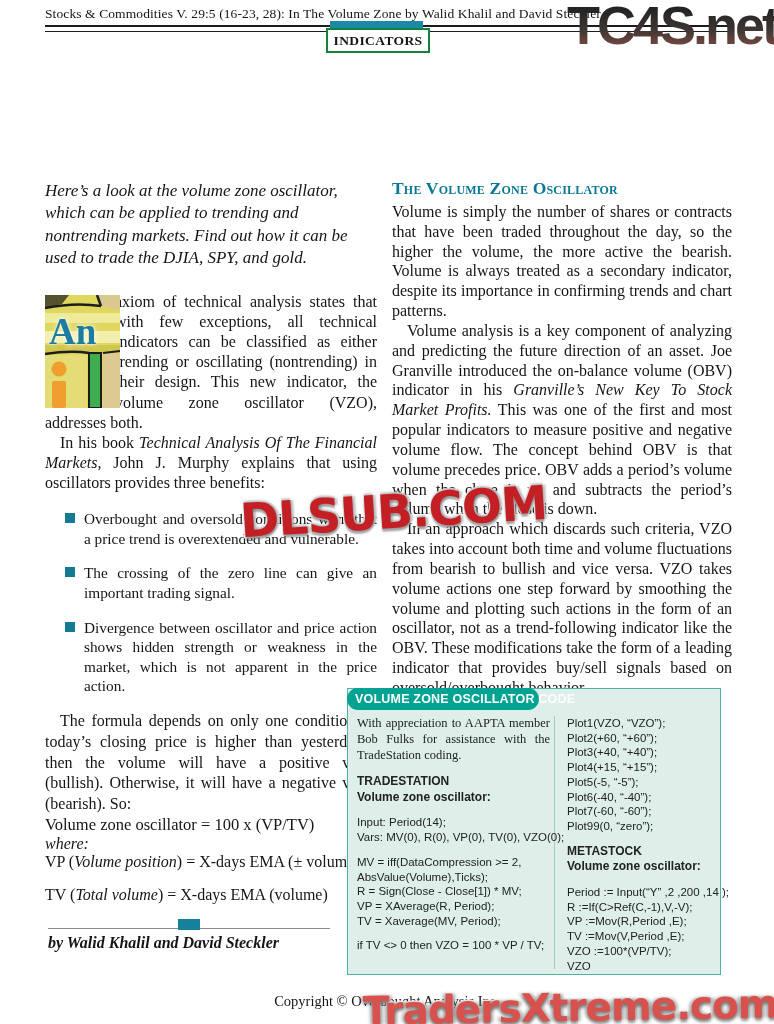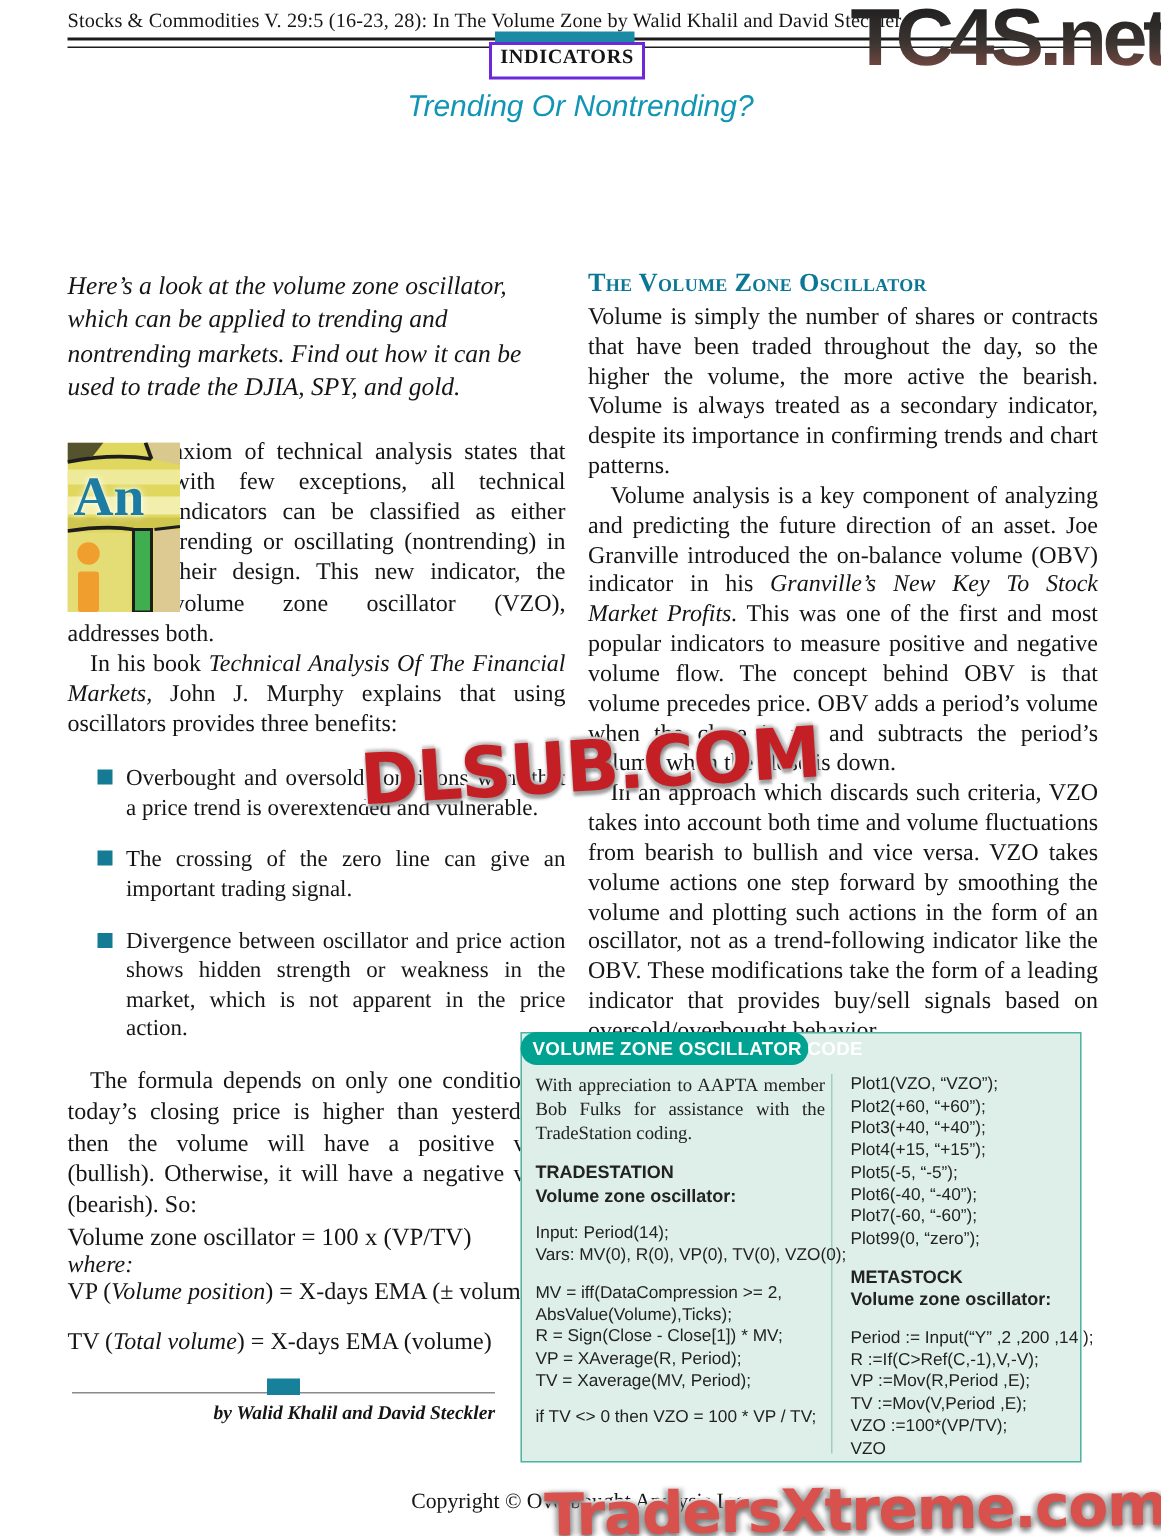--- a/index.html
+++ b/index.html
@@ -4,22 +4,22 @@
 <style>
   html,body{margin:0;padding:0;background:#888;}
   #page{position:relative;width:774px;height:1024px;background:#ffffff;overflow:hidden;
         font-family:"Liberation Serif",serif;color:#151515;}
 
   
   .citation{position:absolute;left:45px;top:6px;font-size:13.5px;letter-spacing:.1px;white-space:nowrap;}
   .rule-a{position:absolute;left:45px;top:25px;width:686px;border-top:2px solid #1c1c1c;}
   .rule-b{position:absolute;left:45px;top:31px;width:686px;border-top:1px solid #1c1c1c;}
   .ind-bar{position:absolute;left:330px;top:21px;width:93px;height:9px;background:#1b8aa5;}
-  .ind-box{position:absolute;left:326px;top:28px;width:100px;height:21px;background:#fff;border:2px solid #6d28d9;
-           display:flex;align-items:flex-start;justify-content:center;font-weight:bold;font-size:13.5px;letter-spacing:.4px;}
+  .ind-box{position:absolute;left:326px;top:28px;width:100px;height:21px;background:#fff;border:2px solid #15803d;
+           display:flex;align-items:center;justify-content:center;font-weight:bold;font-size:13.5px;letter-spacing:.4px;}
   .tagline{position:absolute;left:0;top:60px;width:774px;text-align:center;
            font-family:"Liberation Sans",sans-serif;font-style:italic;font-size:20px;color:#1095b5;}
   .main-title{position:absolute;left:0;top:84px;width:774px;text-align:center;
               font-size:44px;font-weight:bold;letter-spacing:-.5px;}
 
   
   .col-left{position:absolute;left:45px;top:180px;width:332px;}
   .col-right{position:absolute;left:392px;top:178px;width:340px;}
   .col-left p,.col-right p{margin:0;}
 
@@ -37,21 +37,21 @@
 
   .formula-para{margin-top:18px;font-size:16px;line-height:1.3;text-align:justify;text-indent:15px;}
   .formula{margin-top:20px;font-size:16.5px;margin-left:6px;}
   .where-label,.and-label{font-style:italic;margin-top:16px;margin-left:10px;font-size:16px;}
   .def-line{margin-top:3px;margin-left:10px;font-size:16px;}
   .def-line.gap{margin-top:15px;}
 
   .byline-wrap{position:absolute;left:48px;top:928px;width:282px;}
   .byline-rule{position:relative;border-top:1px solid #8a8a8a;height:0;}
   .byline-sq{position:absolute;left:50%;top:-10px;transform:translateX(-50%);width:22px;height:11px;background:#17809b;}
-  .byline{margin-top:5px;text-align:right;font-weight:bold;font-style:italic;font-size:13px;}
+  .byline{margin-top:5px;text-align:left;font-weight:bold;font-style:italic;font-size:16px;}
 
   .rc-heading{font-variant:small-caps;font-weight:bold;color:#0a7894;font-size:17.5px;letter-spacing:.2px;margin:0 0 3px 0;}
   .rc-para{font-size:16px;line-height:1.24;text-align:justify;}
   .rc-para.indent{text-indent:15px;}
 
   
   .code-box{position:absolute;left:347px;top:688px;width:374px;height:287px;box-sizing:border-box;
             background:#ddefe8;border:1px solid #4fb3a4;}
   .code-title{position:absolute;left:-1px;top:-1px;width:192px;height:22px;background:#00a292;color:#fff;
               font-family:"Liberation Sans",sans-serif;font-weight:bold;font-size:12.5px;line-height:22px;
@@ -87,21 +87,20 @@
 
 <div id="page">
 
   <div class="citation">Stocks &amp; Commodities V. 29:5 (16-23, 28): In The Volume Zone by Walid Khalil and David Steckler</div>
   <div class="rule-a"></div>
   <div class="rule-b"></div>
   <div class="ind-bar"></div>
   <div class="ind-box">
     <span>INDICATORS</span>
   </div>
-  <div class="tagline">Trending Or Nontrending?</div>
 
   <div class="col-left">
     <p class="intro">Here’s a look at the volume zone oscillator, which can be applied to trending and nontrending markets. Find out how it can be used to trade the DJIA, SPY, and gold.</p>
 
     <div class="axiom-wrap">
       <span class="dropart">
         <svg width="75" height="113" viewBox="0 0 75 113">
           <rect x="0" y="0" width="75" height="113" fill="#dfd75e"></rect>
           <rect x="0" y="18" width="75" height="10" fill="#eeea9a"></rect>
           <rect x="0" y="36" width="75" height="12" fill="#f2efad"></rect>

